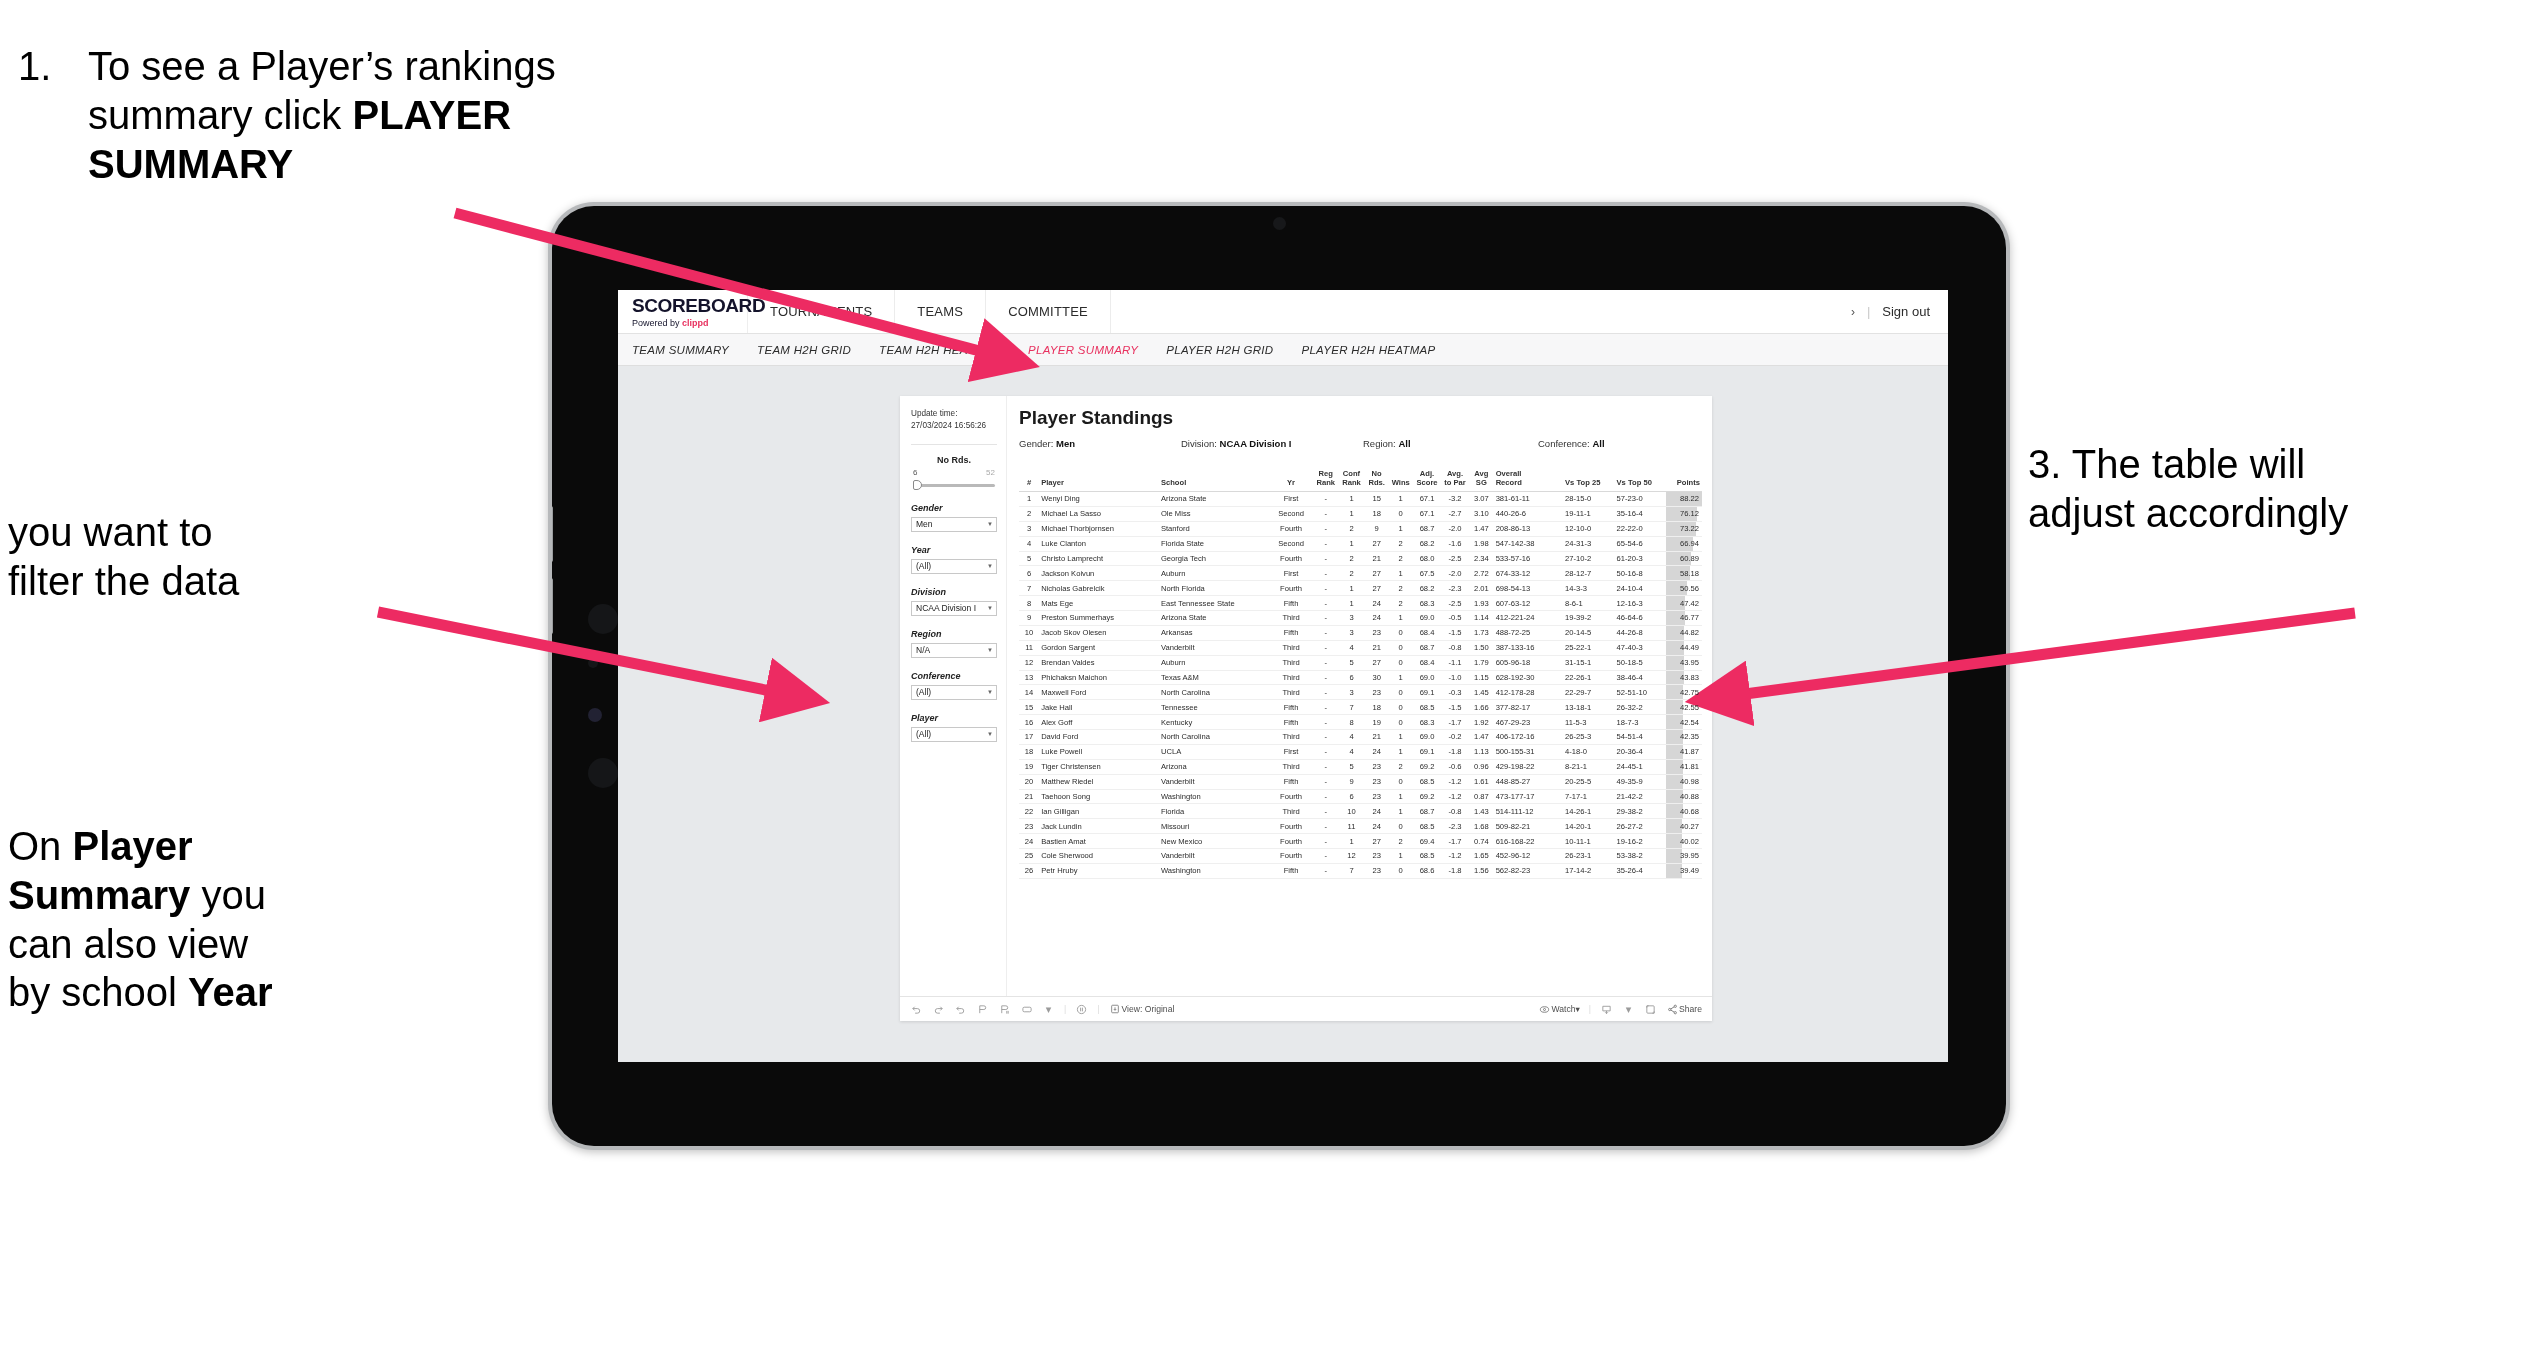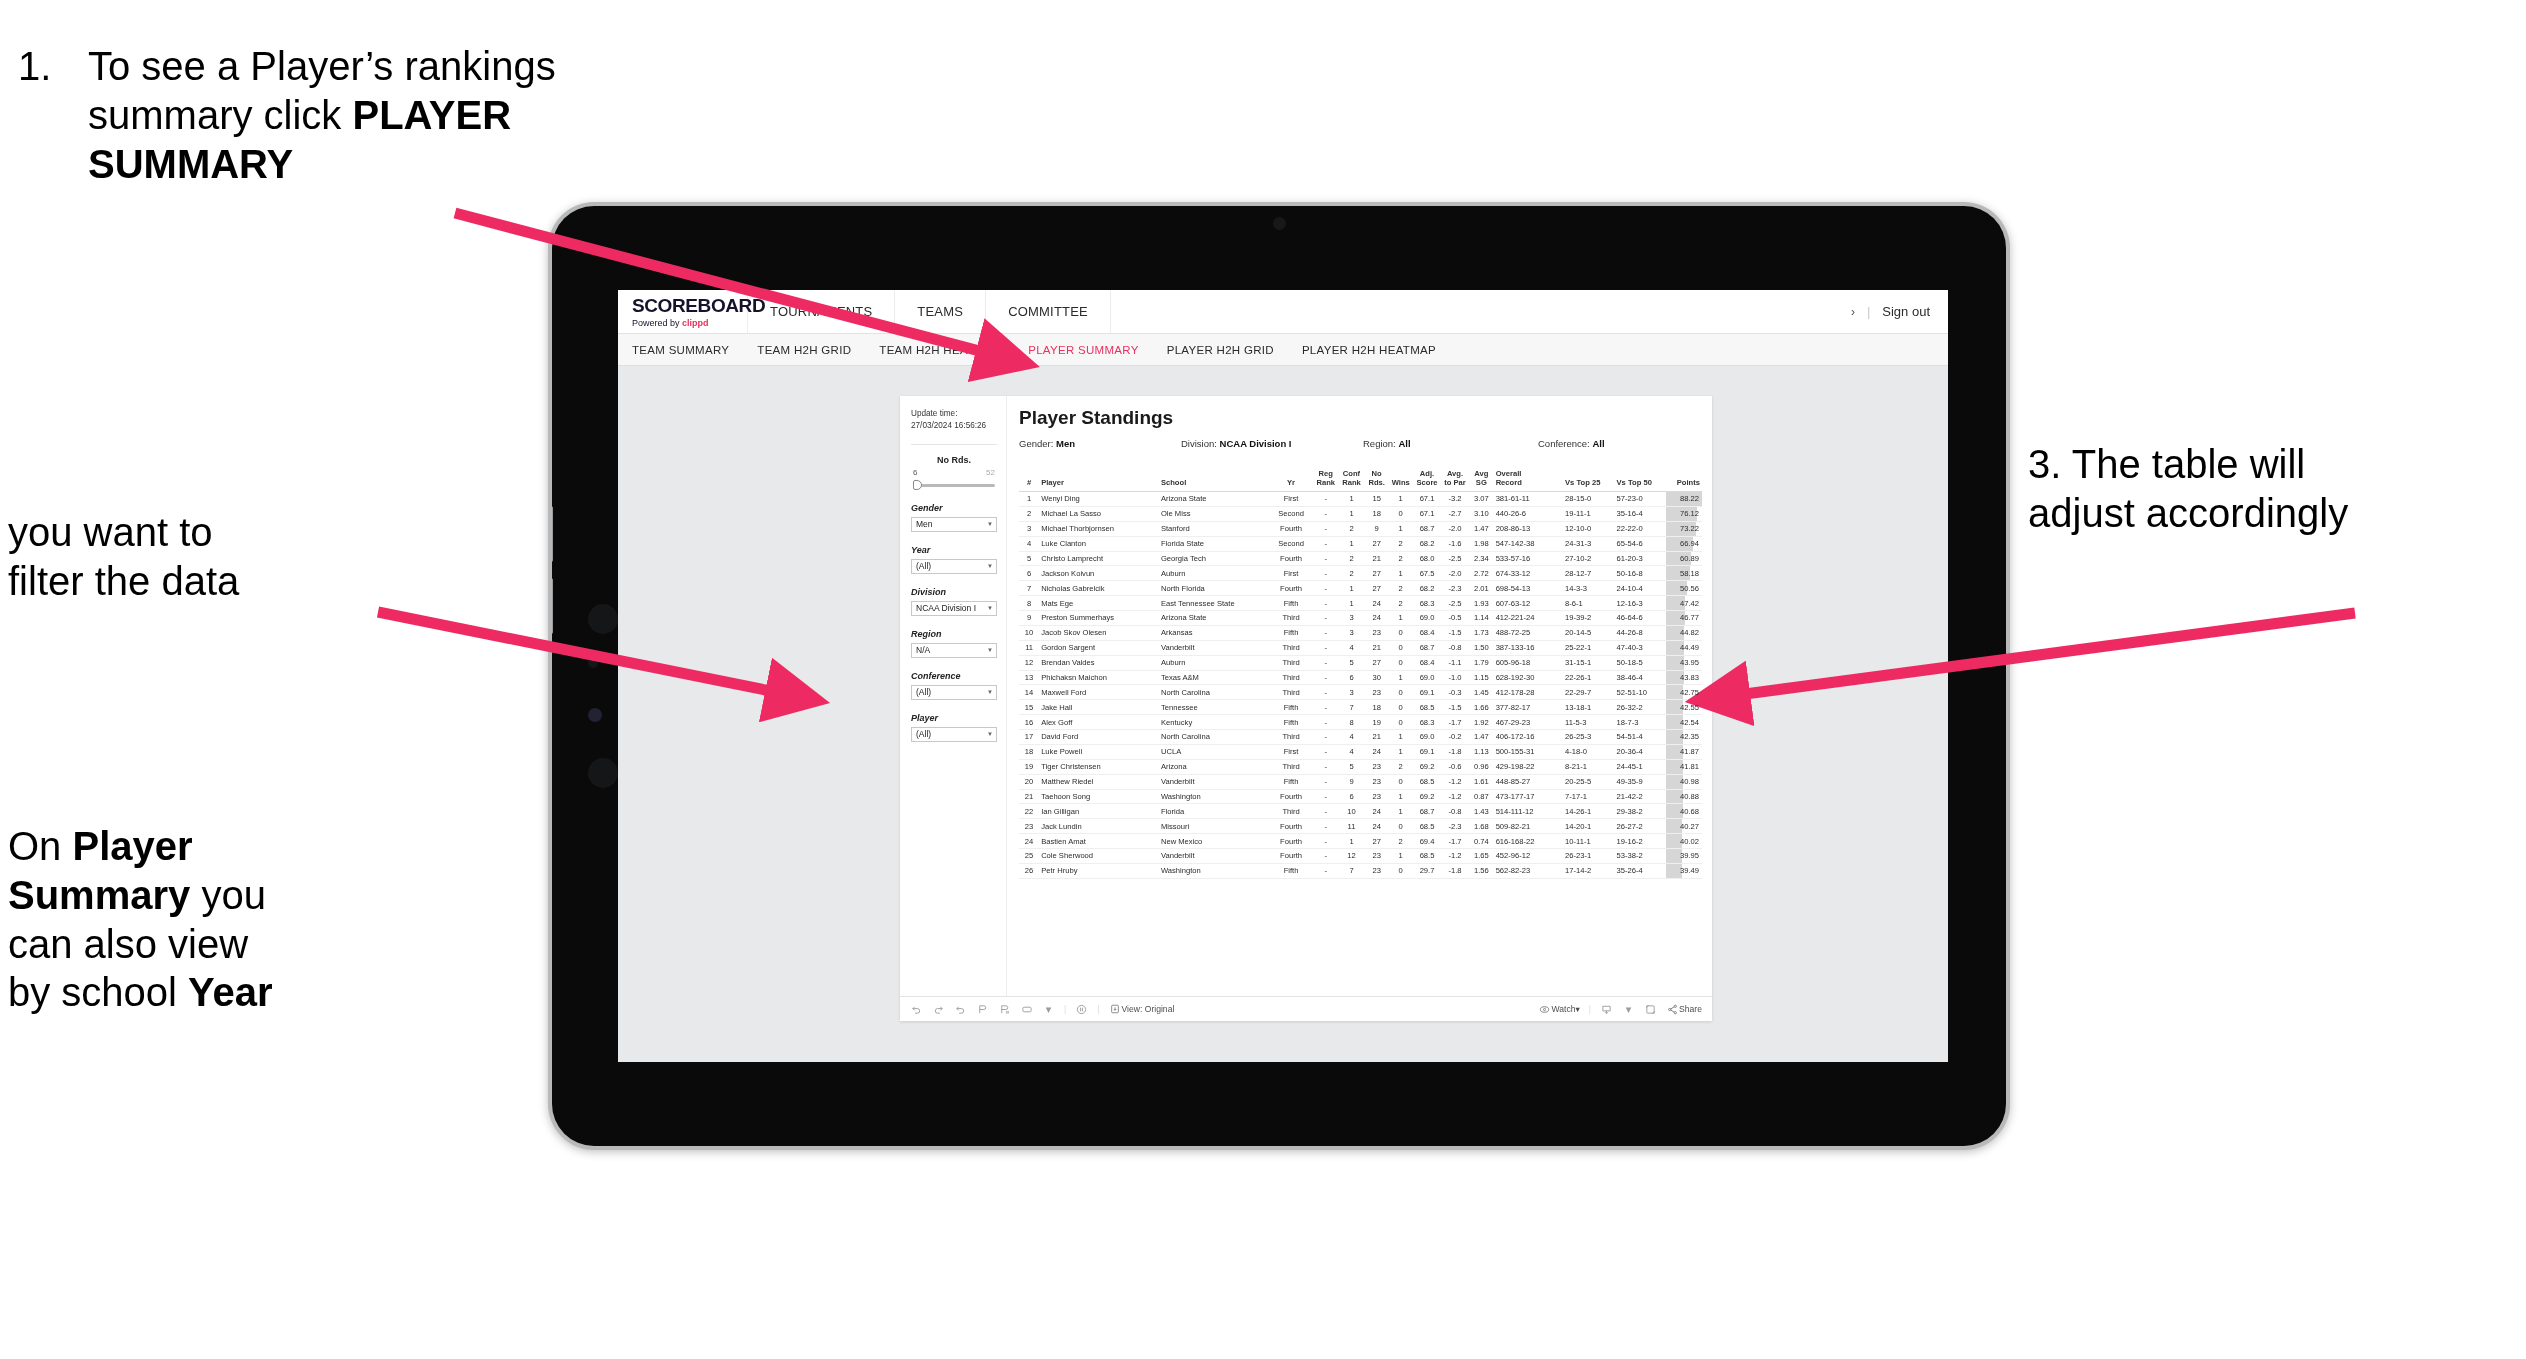--- a/index.html
+++ b/index.html
@@ -58,21 +58,21 @@
     letter-spacing:.2px; }
   .topright{ margin-left:auto; display:flex; align-items:center; padding-right:18px;
     font-size:13px; color:#2b2b2b; gap:12px; }
   .topright .divider{ color:#c9c9c9; }
   .chev{ color:#555; font-size:12px; }
 
   
   #subnav{ height:32px; background:#f7f7f8; border-bottom:1px solid #dedede;
     display:flex; align-items:center; padding-left:14px; gap:28px; }
   #subnav .tab{ font-size:11.5px; color:#2b2b2b; letter-spacing:.3px;
-    white-space:nowrap; }
+    white-space:nowrap;font-style:italic; }
   #subnav .tab.active{ color:#e8315f; }
 
   
   #card{ position:absolute; left:282px; top:106px; width:812px; height:625px;
     background:#fff; box-shadow:0 1px 3px rgba(0,0,0,.12); display:flex; }
 
   
   #filters{ width:107px; border-right:1px solid #eee; padding:12px 9px 0 11px;
     flex:0 0 107px; }
   .upd{ font-size:8.2px; color:#333; line-height:1.45; }
@@ -738,21 +738,21 @@
                   </tr>
                   <tr>
                     <td class="c">26</td>
                     <td>Petr Hruby</td>
                     <td>Washington</td>
                     <td class="c">Fifth</td>
                     <td class="c">-</td>
                     <td class="c">7</td>
                     <td class="c">23</td>
                     <td class="c">0</td>
-                    <td class="c">29.7</td>
+                    <td class="c">68.6</td>
                     <td class="c">-1.8</td>
                     <td class="c">1.56</td>
                     <td>562-82-23</td>
                     <td>17-14-2</td>
                     <td>35-26-4</td>
                     <td class="pts"><div class="ptsbar" style="width: 44.7631%;"></div><span class="ptsval">39.49</span></td>
                   </tr>
                 </tbody>
             </table>
           </div>

